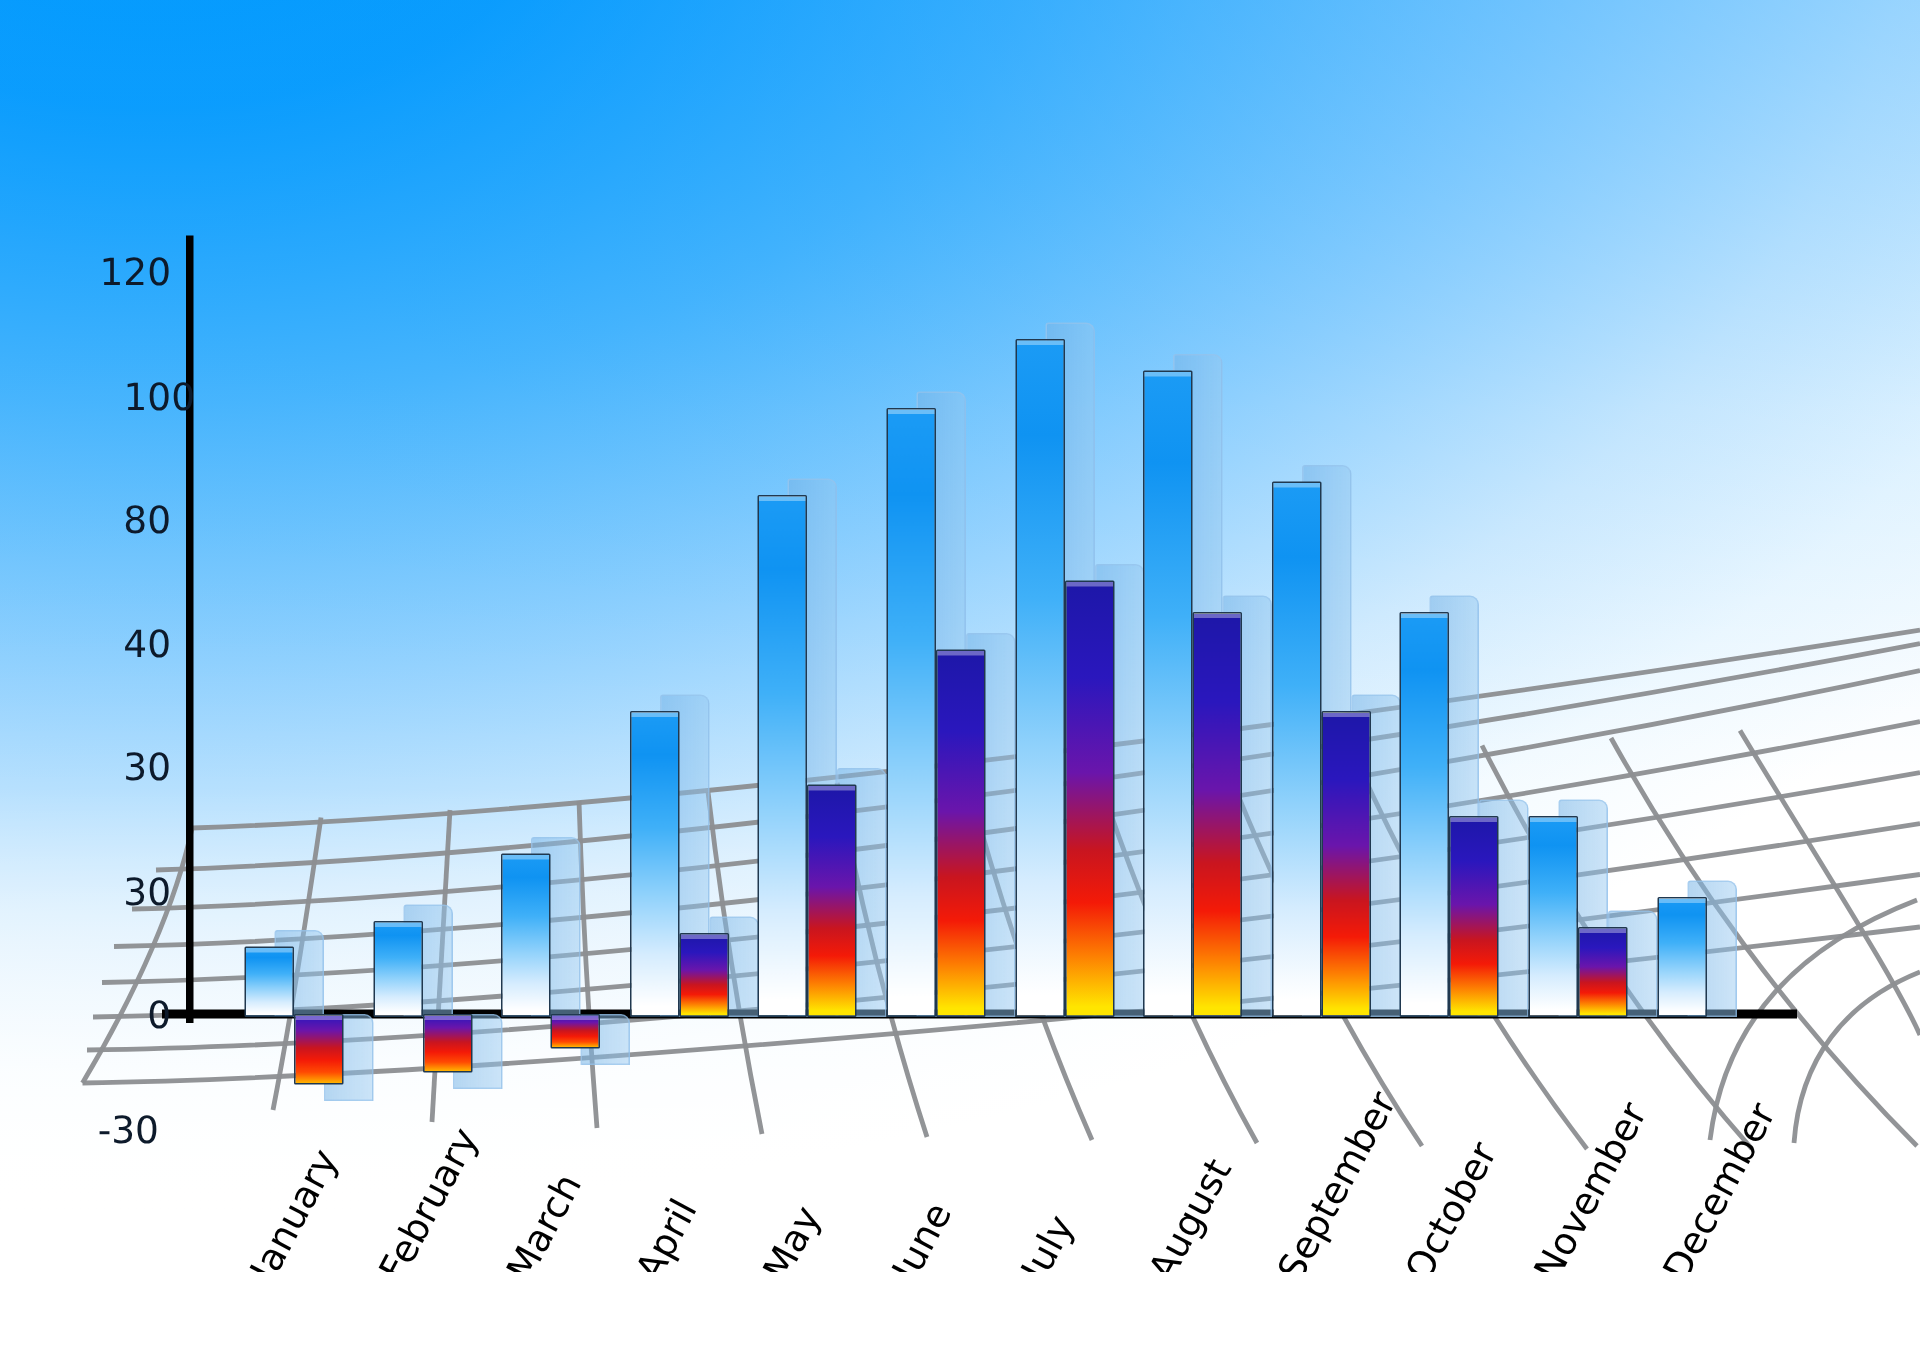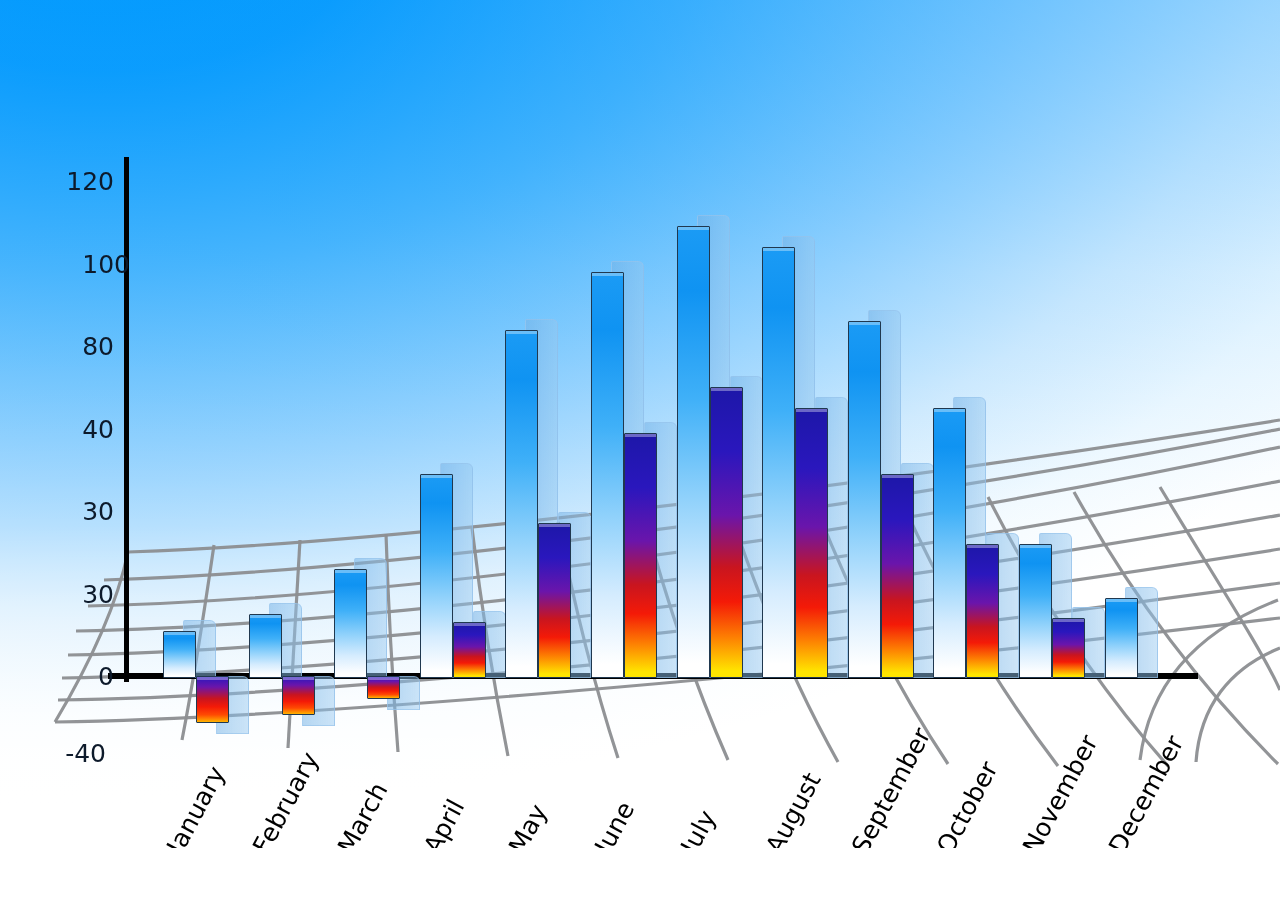--- a/index.html
+++ b/index.html
@@ -95,21 +95,21 @@
 
     <div class="xaxis"></div>
 
     <div class="ytick" style="left:44px;top:167px;">120</div>
     <div class="ytick" style="left:60px;top:250px;">100</div>
     <div class="ytick" style="left:44px;top:332px;">80</div>
     <div class="ytick" style="left:44px;top:415px;">40</div>
     <div class="ytick" style="left:44px;top:497px;">30</div>
     <div class="ytick" style="left:44px;top:580px;">30</div>
     <div class="ytick" style="left:44px;top:662px;">0</div>
-    <div class="ytick" style="left:36px;top:739px;">-40</div>
+    <div class="ytick" style="left:36px;top:739px;">-30</div>
 
     <div id="bars">
         <div class="shadow" style="left: 183px; top: 619.625px; width: 31px; height: 56.375px;"></div>
         <div class="bar blue" style="left: 163px; top: 630.625px; width: 31px; height: 45.375px;">
           <div class="cap"></div>
         </div>
         <div class="shadow" style="left: 216px; top: 676px; width: 31px; height: 56.375px;"></div>
         <div class="bar redneg" style="left: 196px; top: 676px; width: 31px; height: 45.375px;">
           <div class="cap"></div>
         </div>

